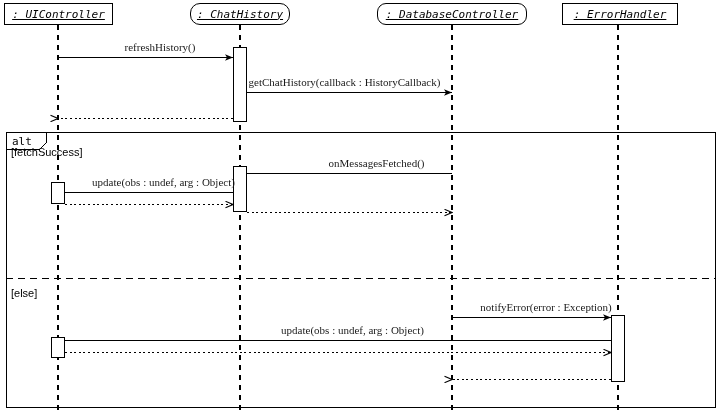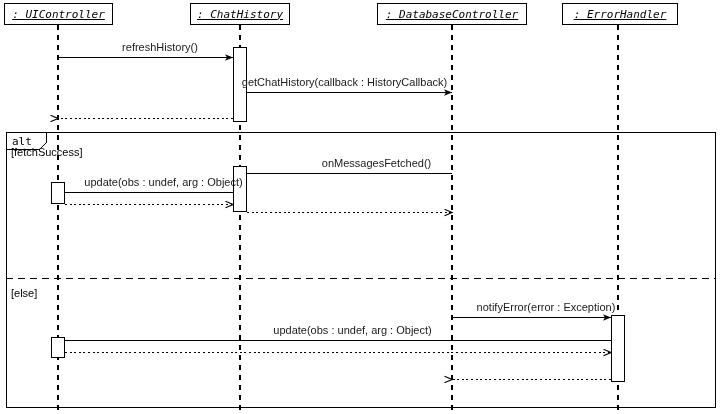--- a/index.html
+++ b/index.html
@@ -37,21 +37,21 @@
   .lifeline-label {
     font-family: "DejaVu Sans Mono", monospace;
     font-size: 11px;
     color: #000000;
     text-decoration: underline;
     white-space: nowrap;
     line-height: 1;
   }
   .msg-label {
     position: absolute;
-    font-family: Liberation Sans, sans-serif;
+    font-family: Liberation Serif, serif;
     font-size: 11px;
     color: #1a1a1a;
     white-space: nowrap;
     line-height: 1;
     padding-left: 29px;
   }
   .msg-label.center {
     transform: translateX(-50%);
   }
   .frag-tag {
@@ -113,24 +113,24 @@
       <line x1="247" y1="212.5" x2="452" y2="212.5" stroke="#000" stroke-width="1.2" shape-rendering="crispEdges" stroke-dasharray="2,2.6" marker-end="url(#aoR)"></line>
       <line x1="452" y1="317.5" x2="611" y2="317.5" stroke="#000" stroke-width="1.2" shape-rendering="crispEdges" marker-end="url(#afR)"></line>
       <line x1="611" y1="340.5" x2="65" y2="340.5" stroke="#000" stroke-width="1.2" shape-rendering="crispEdges" marker-end="url(#afL)"></line>
       <line x1="65" y1="352.5" x2="611" y2="352.5" stroke="#000" stroke-width="1.2" shape-rendering="crispEdges" stroke-dasharray="2,2.6" marker-end="url(#aoR)"></line>
       <line x1="611" y1="379.5" x2="452" y2="379.5" stroke="#000" stroke-width="1.2" shape-rendering="crispEdges" stroke-dasharray="2,2.6" marker-end="url(#aoL)"></line>
     </svg>
   <div id="boxes">
       <div class="lifeline-box" style="left: 4px; width: 109px;">
         <span class="lifeline-label">: UIController</span>
       </div>
-      <div class="lifeline-box" style="left: 190px; width: 100px;">
+      <div class="lifeline-box" style="left: 190px; width: 100px; border-radius: 10px;">
         <span class="lifeline-label">: ChatHistory</span>
       </div>
-      <div class="lifeline-box" style="left: 377px; width: 150px;">
+      <div class="lifeline-box" style="left: 377px; width: 150px; border-radius: 9px;">
         <span class="lifeline-label">: DatabaseController</span>
       </div>
       <div class="lifeline-box" style="left: 562px; width: 116px;">
         <span class="lifeline-label">: ErrorHandler</span>
       </div>
     </div>
   <div id="acts">
       <div class="activation" style="left: 233px; top: 47px; width: 14px; height: 75px;"></div>
       <div class="activation" style="left: 233px; top: 166px; width: 14px; height: 46px;"></div>
       <div class="activation" style="left: 51px; top: 182px; width: 14px; height: 22px;"></div>

